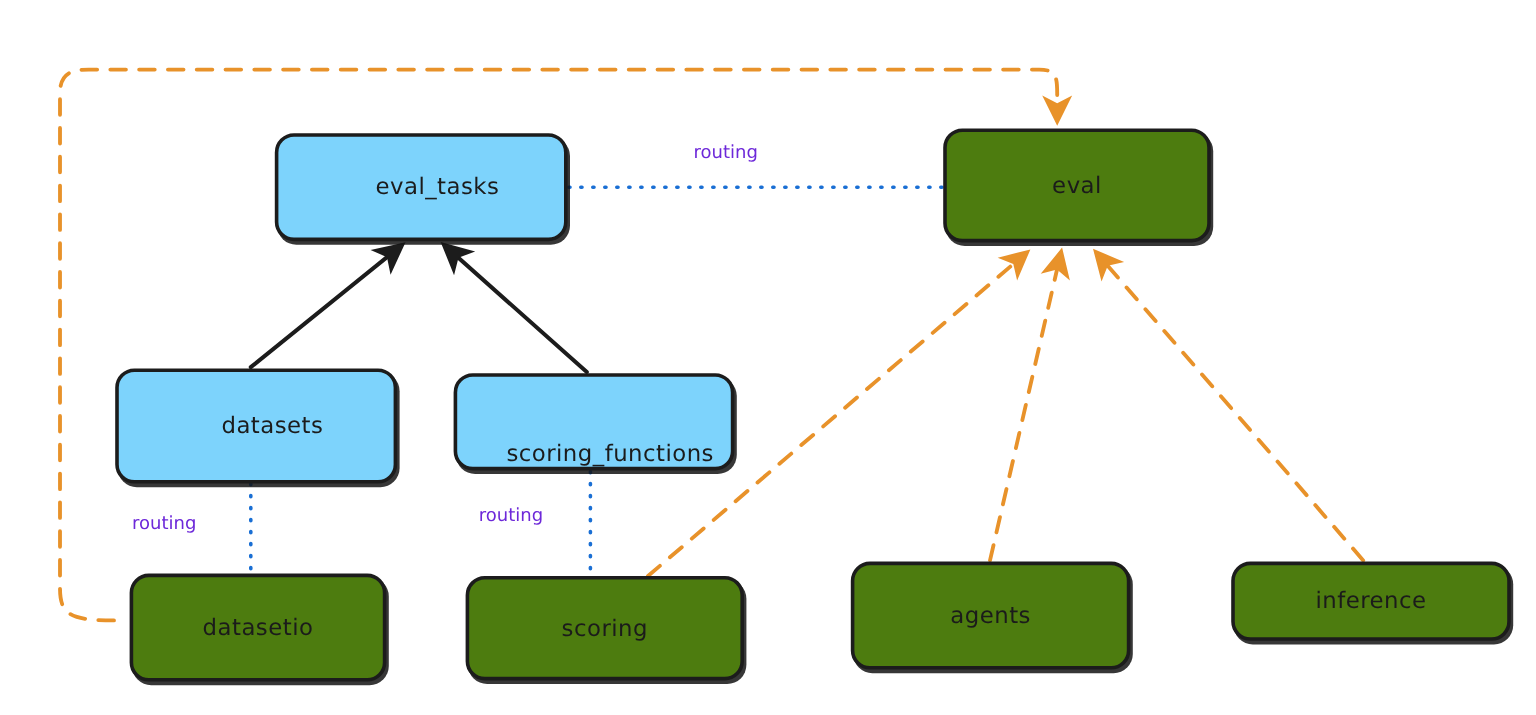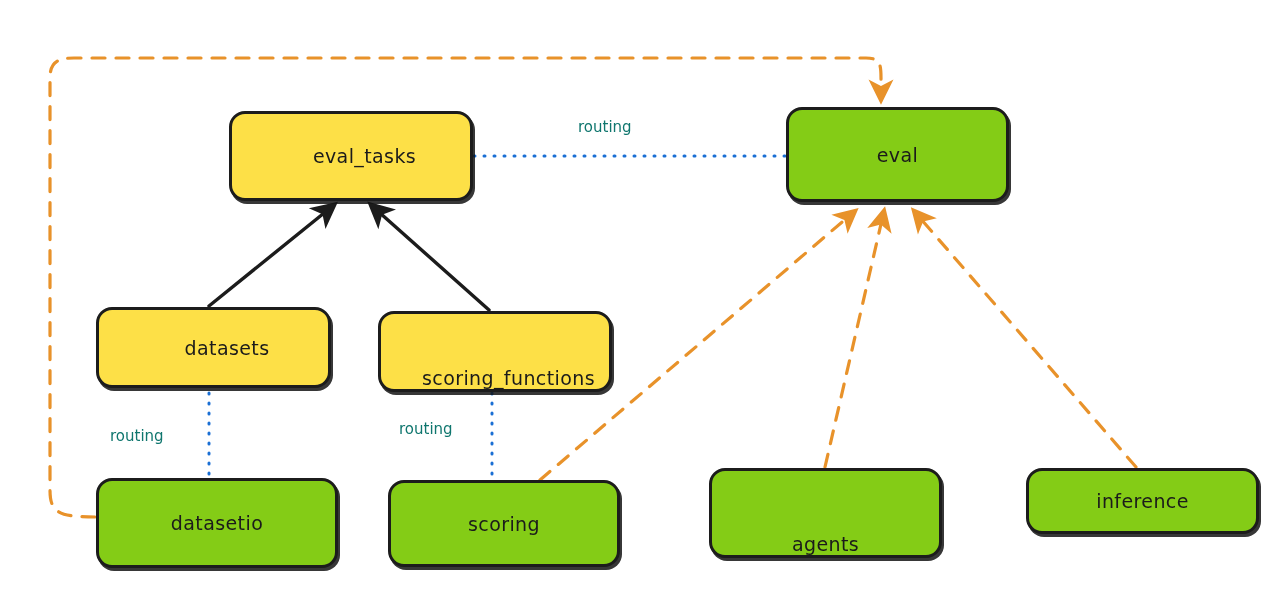--- a/index.html
+++ b/index.html
@@ -27,35 +27,35 @@
   .node {
     position: absolute;
     box-sizing: border-box;
     border: 3px solid #1c1c1c;
     border-radius: 16px;
     display: flex;
     align-items: center;
     justify-content: center;
     box-shadow: 2px 3px 0 rgba(20,20,20,0.85);
   }
-  .node.blue  { background: #fde047; padding-left: 27px; }
-  .node.green { background: #84cc16; }
+  .node.blue  { background: #7dd3fc; padding-left: 27px; }
+  .node.green { background: #4d7c0f; }
   .node-label {
     font-family: "DejaVu Sans", sans-serif;
     font-size: 19px;
     color: #1b1b1b;
     letter-spacing: 0.4px;
     white-space: nowrap;
     user-select: none;
   }
   .edge-label {
     position: absolute;
     font-family: "DejaVu Sans", sans-serif;
     font-size: 15px;
-    color: #0f766e;
+    color: #6d28d9;
     white-space: nowrap;
     user-select: none;
   }
 </style>
 </head>
 <body>
 
 <div id="canvas">
 
   <svg id="edges" viewBox="0 0 1280 596" xmlns="http://www.w3.org/2000/svg">
@@ -100,37 +100,37 @@
   </svg>
 
   <div class="node blue" style="left:229px; top:111px; width:244px; height:90px;">
     <span class="node-label">eval_tasks</span>
   </div>
 
   <div class="node green" style="left:786px; top:107px; width:223px; height:95px;">
     <span class="node-label">eval</span>
   </div>
 
-  <div class="node blue" style="left:96px; top:307px; width:235px; height:81px;">
+  <div class="node blue" style="left:96px; top:307px; width:235px; height:96px;">
     <span class="node-label">datasets</span>
   </div>
 
   <div class="node blue" style="left:378px; top:311px; width:234px; height:81px;align-items:flex-end;">
     <span class="node-label">scoring_functions</span>
   </div>
 
-  <div class="node green" style="left:96px; top:478px; width:242px; height:90px;">
+  <div class="node green" style="left:108px; top:478px; width:214px; height:90px;">
     <span class="node-label">datasetio</span>
   </div>
 
   <div class="node green" style="left:388px; top:480px; width:232px; height:87px;">
     <span class="node-label">scoring</span>
   </div>
 
-  <div class="node green" style="left:709px; top:468px; width:233px; height:90px;align-items:flex-end;">
+  <div class="node green" style="left:709px; top:468px; width:233px; height:90px;">
     <span class="node-label">agents</span>
   </div>
 
   <div class="node green" style="left:1026px; top:468px; width:233px; height:66px;">
     <span class="node-label">inference</span>
   </div>
 
   <div class="edge-label" style="left:578px; top:118px;">routing</div>
 
   <div class="edge-label" style="left:110px; top:427px;">routing</div>

